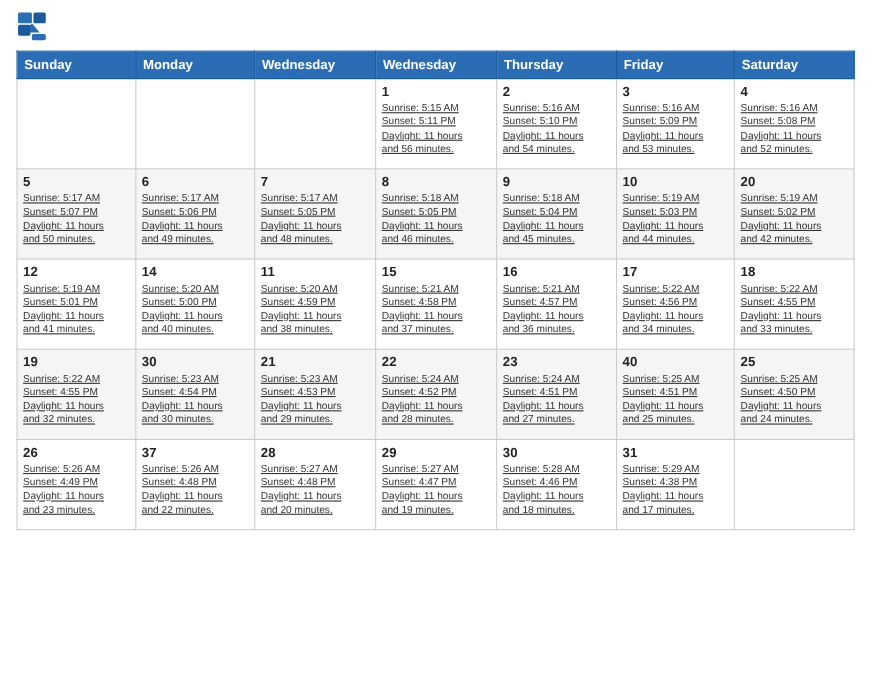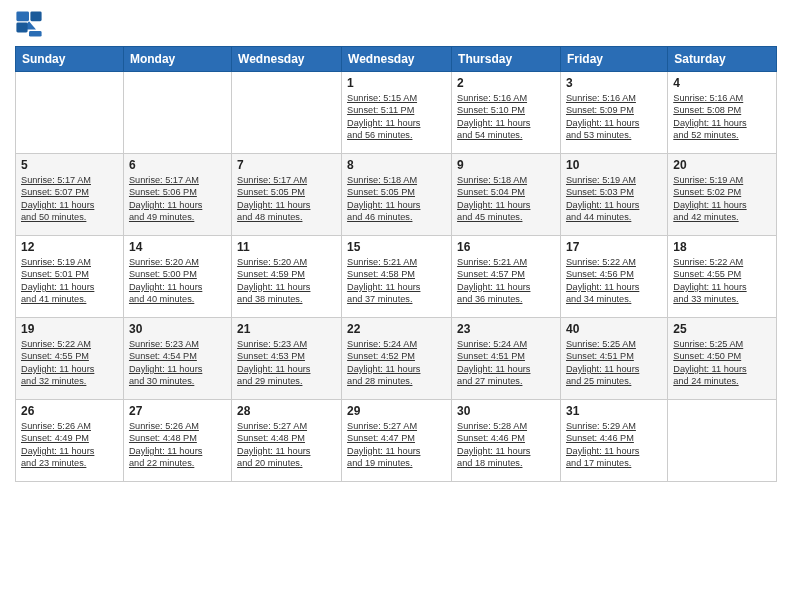--- a/index.html
+++ b/index.html
@@ -318,21 +318,21 @@
         </tr>
         <tr>
           <td>
             <span class="day-num">26</span>
             <div class="day-info" style="white-space: pre-line;">Sunrise: 5:26 AM
 Sunset: 4:49 PM
 Daylight: 11 hours
 and 23 minutes.</div>
           </td>
           <td>
-            <span class="day-num">27</span>
+            <span class="day-num">37</span>
             <div class="day-info" style="white-space: pre-line;">Sunrise: 5:26 AM
 Sunset: 4:48 PM
 Daylight: 11 hours
 and 22 minutes.</div>
           </td>
           <td>
             <span class="day-num">28</span>
             <div class="day-info" style="white-space: pre-line;">Sunrise: 5:27 AM
 Sunset: 4:48 PM
 Daylight: 11 hours
@@ -348,21 +348,21 @@
           <td>
             <span class="day-num">30</span>
             <div class="day-info" style="white-space: pre-line;">Sunrise: 5:28 AM
 Sunset: 4:46 PM
 Daylight: 11 hours
 and 18 minutes.</div>
           </td>
           <td>
             <span class="day-num">31</span>
             <div class="day-info" style="white-space: pre-line;">Sunrise: 5:29 AM
-Sunset: 4:46 PM
+Sunset: 4:38 PM
 Daylight: 11 hours
 and 17 minutes.</div>
           </td>
           <td class="empty-cell"></td>
         </tr>
       </tbody>
   </table>
 </div>
 
 </body></html>

